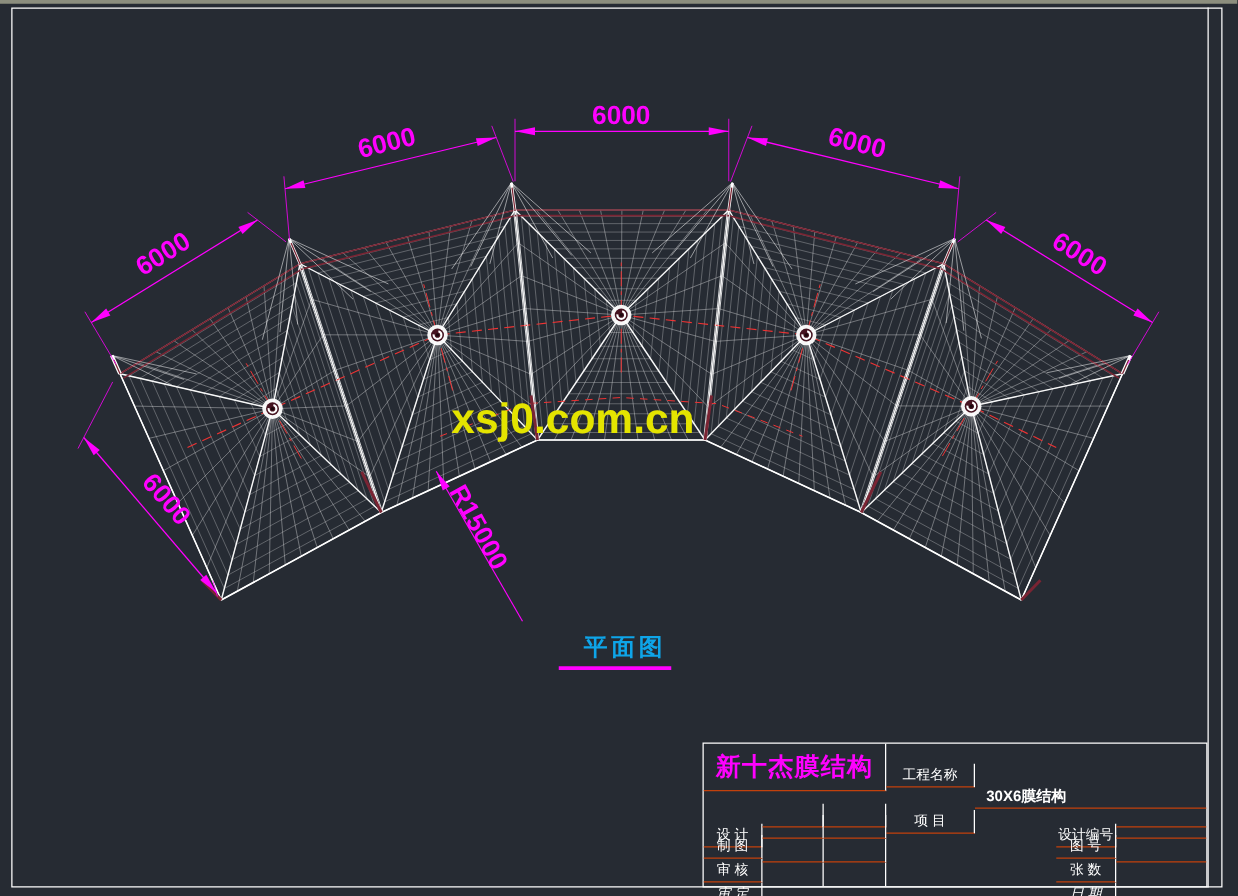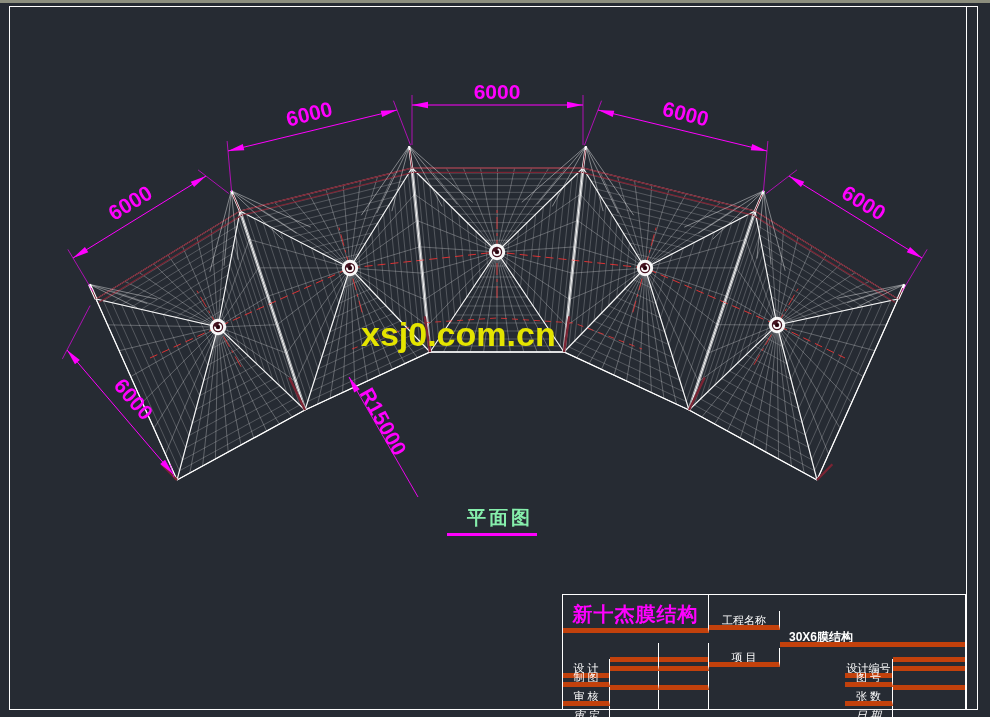--- a/index.html
+++ b/index.html
@@ -6,25 +6,25 @@
   body{width:990px;height:717px;background:#262b33;position:relative;overflow:hidden;
        font-family:"Liberation Sans",sans-serif;}
   #topstrip{position:absolute;left:0;top:0;width:990px;height:3px;background:#8c8e7e;}
   #frame{position:absolute;left:9px;top:6px;width:967px;height:702px;border:1px solid #ffffff;}
   #innerframe{position:absolute;left:966px;top:6px;width:1px;height:704px;background:#ffffff;}
   svg{position:absolute;left:0;top:0;}
   .dimtxt{font:bold 21px "Liberation Sans",sans-serif;fill:#ff00ff;}
   .wm{font:bold 34px "Liberation Sans",sans-serif;fill:#e4e400;}
   
   #planlabel{position:absolute;left:440px;top:505px;width:120px;text-align:center;
-    color:#86efac;font-size:19px;font-weight:bold;letter-spacing:3px;}
+    color:#0ea5e9;font-size:19px;font-weight:bold;letter-spacing:3px;}
   #planunderline{position:absolute;left:447px;top:533px;width:90px;height:3px;background:#ff00ff;}
   
   #tb{position:absolute;left:562px;top:594px;width:402px;height:114px;border:1px solid #fff;}
-  .cell{position:absolute;border-right:1px solid #fff;border-bottom:5px solid #c2410c;
+  .cell{position:absolute;border-right:1px solid #fff;border-bottom:1px solid #c2410c;
         color:#fff;box-sizing:border-box;overflow:hidden;white-space:nowrap;}
   .lbl{font-size:11px;text-align:center;margin-top:16px;}
   .val{font-size:12px;font-weight:bold;padding-left:9px;margin-top:33px;}
   #tb-company{left:0;top:0;width:146px;height:38px;line-height:38px;text-align:center;
     color:#ff00ff;font-size:20px;font-weight:bold;letter-spacing:1px;}
   #tb-pl{left:146px;top:0;width:71px;height:19px;line-height:19px;}
   #tb-pv{left:217px;top:0;width:185px;height:19px;line-height:19px;border-right:none;}
   #tb-il{left:146px;top:37px;width:71px;height:19px;line-height:19px;}
   #tb-iv{left:217px;top:19px;width:185px;height:19px;line-height:19px;border-right:none;}
   .rowl{left:0;width:47px;height:19px;line-height:19px;}

